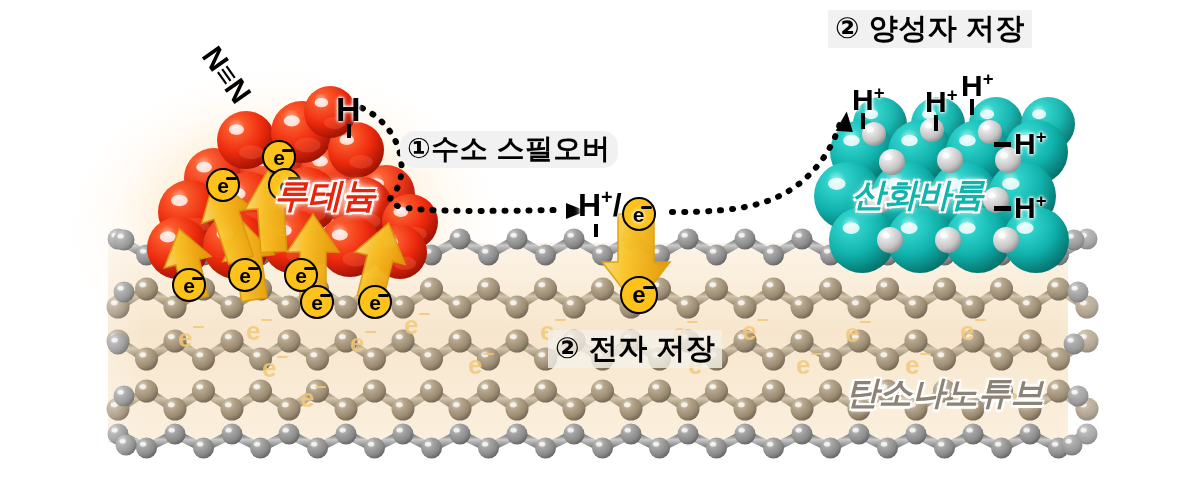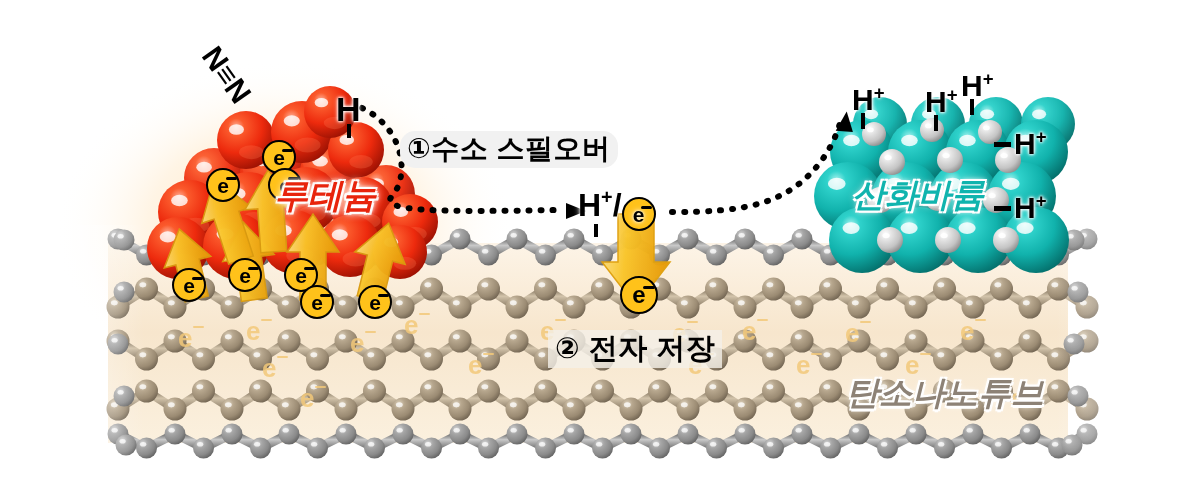--- a/index.html
+++ b/index.html
@@ -1324,19 +1324,23 @@
   </div>
   <div class="matname cnt-name nosel" style="left:818px;top:376px;font-size:33px;">
     <span>탄소나노튜브</span>
   </div>
 
 
   <div class="chip nosel" style="left:400px;top:131px;font-size:28px;border-radius:15px;">
     <span>①</span><span>수소 스필오버</span>
   </div>
 
+  <div class="chip nosel" style="left:828px;top:10px;font-size:29px;">
+    <span>②</span>
+    <span>양성자 저장</span>
+  </div>
 
   <div class="chip semi nosel" style="left:548px;top:330px;font-size:29px;">
     <span>②</span>
     <span>전자 저장</span>
   </div>
 
 </div>
 
 </body></html>

